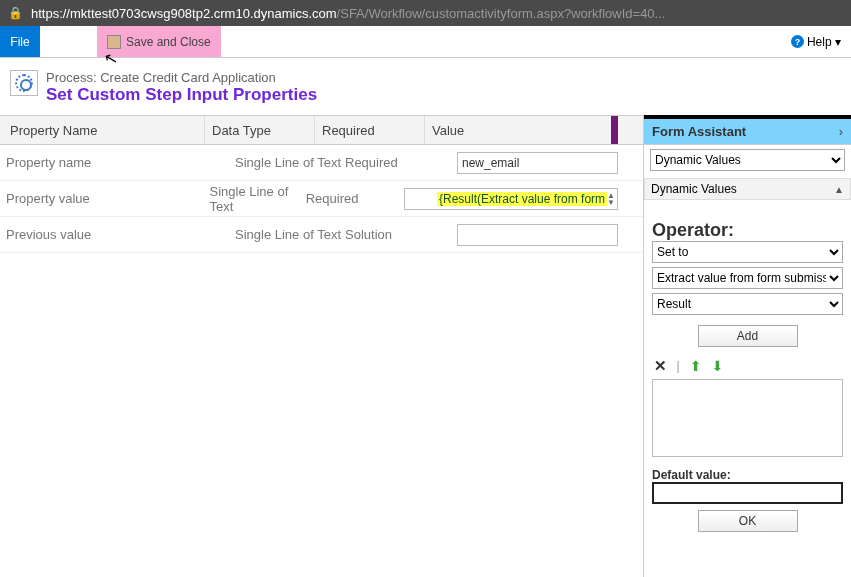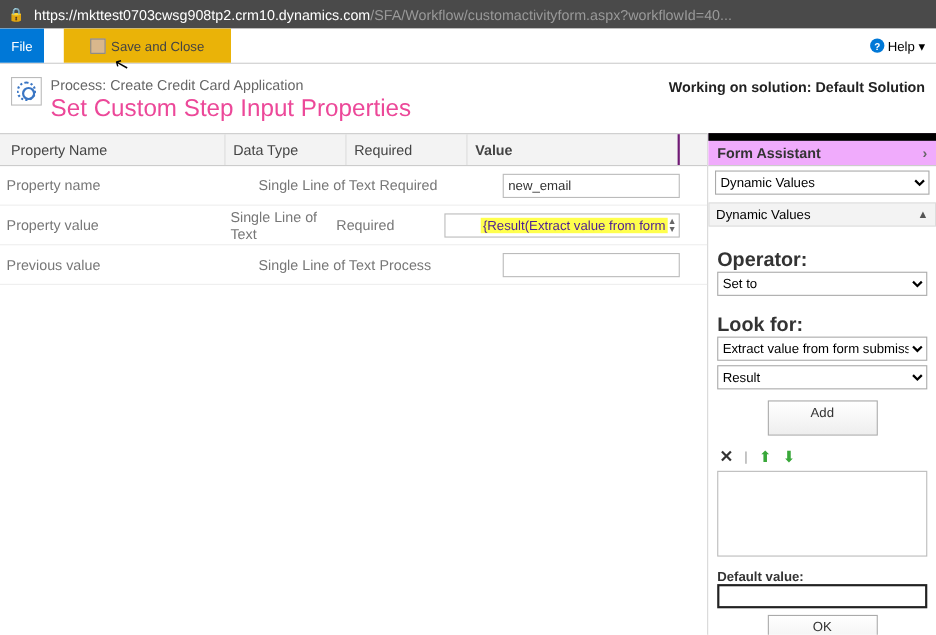--- a/index.html
+++ b/index.html
@@ -1,60 +1,60 @@
 <!DOCTYPE html>
 <html><head>
 <meta charset="utf-8">
 <style>
   * { box-sizing: border-box; margin: 0; padding: 0; }
   html, body { width: 851px; height: 577px; font-family: "Segoe UI", Arial, sans-serif; font-size: 13px; background: #fff; overflow: hidden; }
   .address-bar { height: 26px; background: #4a4a4a; color: #eee; display: flex; align-items: center; padding: 0 8px; font-size: 13px; }
   .lock { margin-right: 8px; color: #ccc; font-size: 12px; }
   .url-white { color: #fff; }
   .url-gray { color: #999; text-align: center; }
-  .toolbar { height: 32px; border-bottom: 1px solid #ccc; display: flex; align-items: stretch; background: #fff; }
+  .toolbar { height: 32px; border-bottom: 1px solid #ccc; display: flex; align-items: stretch; background: #fff; gap: 39px; }
   .file-btn { background: #0078d7; color: #fff; width: 40px; display: flex; align-items: center; justify-content: center; font-size: 12px; cursor: pointer; }
-  .save-btn { display: flex; align-items: center; padding: 0 24px; margin-left: 18px; color: #444; cursor: pointer; background: #eab308; font-size: 12px; }
+  .save-btn { display: flex; align-items: center; padding: 0 10px; margin-left: 18px; color: #444; cursor: pointer; background: #f9a8d4; font-size: 12px; }
   .save-icon { width: 14px; height: 14px; margin-right: 5px; background: #d9b78c; border: 1px solid #888; position: relative; }
   .help { margin-left: auto; display: flex; align-items: center; padding-right: 10px; font-size: 12px; cursor: pointer; }
   .help-icon { width: 13px; height: 13px; border-radius: 50%; background: #0078d7; color: #fff; font-size: 9px; display:flex; align-items:center; justify-content:center; margin-right: 3px; font-weight: bold;}
   .help-text { }
   .header { padding: 12px 10px 10px 10px; display: flex; }
   .header-icon { width: 28px; height: 26px; border: 1px solid #bbb; margin-right: 8px; display:flex; align-items:center; justify-content:center; }
   .gear-icon { width: 18px; height: 18px; border-radius: 50%; border: 2px dotted #3a76c4; position: relative; }
   .gear-icon::after { content:''; position:absolute; top:3px; left:3px; width:8px; height:8px; border-radius:50%; border: 2px solid #3a76c4; }
   .process-line { color: #666; font-size: 13px; }
-  .page-title { font-size: 22px; font-weight: 400; color: #ec4899; }
+  .page-title { font-size: 17px; font-weight: 700; color: #6d28d9; }
   .solution { margin-left: auto; font-weight: 600; font-size: 13px; color: #222; padding-top: 2px;}
   .content { display: flex; height: 480px; }
   .main { flex: 0 0 644px; border-right: 1px solid #ccc; overflow: hidden; }
   .side { flex: 1; background: #fff; }
   .thead { display: flex; background: #f3f3f3; border-top: 1px solid #ccc; border-bottom: 1px solid #ccc; height: 30px; align-items:center; color:#444; font-size:13px; }
   .col-name { width: 205px; padding-left: 10px; border-right: 1px solid #ddd; height:100%; display:flex; align-items:center;}
   .col-type { width: 110px; padding-left: 7px; border-right: 1px solid #ddd; height:100%; display:flex; align-items:center;}
   .col-req  { width: 110px; padding-left: 7px; border-right: 1px solid #ddd; height:100%; display:flex; align-items:center;}
-  .col-val  { flex:1; padding-left: 7px; border-right: 2px solid #701a75; height:100%; display:flex; align-items:center;font-weight:bold;}
+  .col-val  { flex:1; padding-left: 7px; border-right: 7px solid #701a75; height:100%; display:flex; align-items:center;}
   .col-last { width: 25px; }
   .trow { display:flex; height: 36px; align-items:center; border-bottom: 1px solid #eee; color: #777; font-size: 13px;}
   .c-name { width: 205px; padding-left: 6px; }
   .c-type { width: 110px; padding-left: 3px; margin-left: 27px; }
   .c-req  { width: 110px; padding-left: 3px; }
   .c-val  { flex: 1; padding-left: 5px; padding-right: 25px; }
   .val-input { width: 100%; height: 22px; border: 1px solid #bbb; padding: 0 4px; font-size: 12px; font-family: inherit; color: #333;}
   .val-token { width: 100%; height: 22px; border: 1px solid #bbb; padding: 0 2px 0 4px; font-size: 12px; background: #fff; display:flex; align-items:center; position:relative;}
-  .token { background: #ffff4d; color: #4c1d95; padding: 0 2px; white-space:nowrap; overflow:hidden;margin-left:28px;}
+  .token { background: #ffff4d; color: #14532d; padding: 0 2px; white-space:nowrap; overflow:hidden;margin-left:28px;}
   .spinner { margin-left:auto; display:flex; flex-direction:column; font-size:8px; line-height:7px; color:#666; cursor:pointer;}
-  .side-head { background: #f0abfc; border-top:7px solid #000000; border-bottom:1px solid #ccc; height:30px; display:flex; align-items:center; padding:0 8px; font-weight:600; color:#333; font-size:13px;}
+  .side-head { background: #7dd3fc; border-top:4px solid #000000; border-bottom:1px solid #ccc; height:30px; display:flex; align-items:center; padding:0 8px; font-weight:600; color:#333; font-size:13px;}
   .side-head .chev { margin-left:auto; color:#666; }
   .side-body { padding: 5px 8px; font-size: 12px; color:#333;}
   .sel { width: 100%; height: 22px; border: 1px solid #aaa; font-size: 12px; font-family:inherit; background:#fff; margin-bottom:4px;}
   .bold { font-weight: 700; font-size:18px; margin-top: 12px; }
   .section-row { display:flex; align-items:center; background:#f3f3f3; border:1px solid #ddd; padding:3px 6px; margin: 3px 0; font-size:12px;}
   .section-row .tri { margin-left:auto; color:#555; font-size:10px;}
-  .btn { display:block; width: 100px; height:32px; margin: 6px auto; border:1px solid #aaa; background: linear-gradient(#fff,#eee); text-align:center; line-height:20px; font-size:12px; cursor:pointer;}
+  .btn { display:block; width: 100px; height:22px; margin: 6px auto; border:1px solid #aaa; background: linear-gradient(#fff,#eee); text-align:center; line-height:20px; font-size:12px; cursor:pointer;}
   .arrow-row { display:flex; align-items:center; gap:10px; padding: 4px 2px; }
   .x-icon { font-size:15px; font-weight:bold; color:#333; cursor:pointer;}
   .vbar { color:#999; }
   .up-arr { color:#39a83a; font-size:14px; cursor:pointer;}
   .dn-arr { color:#39a83a; font-size:14px; cursor:pointer;}
   .ta { width:100%; height:78px; border:1px solid #bbb; resize:none; font-family:inherit; font-size:12px;}
   .dv-label { font-size:12px; font-weight:700; margin-top:8px; }
   .dv-input { width:100%; height:22px; border:2px solid #222; font-size:12px; padding:0 3px;}
   .cursor { position:absolute; top: 49px; left: 104px; font-size:16px; color:#000; pointer-events:none; z-index:100; transform: rotate(-15deg);}
 </style>
@@ -82,21 +82,20 @@
 <div class="cursor">↖</div>
 
 <div class="header">
   <div class="header-icon">
       <div class="gear-icon"></div>
     </div>
   <div>
     <div class="process-line">Process: Create Credit Card Application</div>
     <div class="page-title">Set Custom Step Input Properties</div>
   </div>
-  <div class="solution">Working on solution: Default Solution</div>
 </div>
 
 <div class="content">
   <div class="main">
     <div class="thead">
       <div class="col-name">Property Name</div>
       <div class="col-type">Data Type</div>
       <div class="col-req">Required</div>
       <div class="col-val">Value</div>
       <div class="col-last"></div>
@@ -122,21 +121,21 @@
               <span>▲</span>
               <span>▼</span>
             </div>
         </div>
       </div>
     </div>
 
     <div class="trow">
       <div class="c-name">Previous value</div>
       <div class="c-type">Single Line of Text</div>
-      <div class="c-req">Process</div>
+      <div class="c-req">Solution</div>
       <div class="c-val">
         <input class="val-input" value="" style="">
       </div>
     </div>
   </div>
 
   <div class="side">
     <div class="side-head">
       <span>Form Assistant</span>
       <span class="chev">›</span>
@@ -148,21 +147,20 @@
     </div>
     <div class="section-row">
       <span>Dynamic Values</span>
       <span class="tri">▲</span>
     </div>
     <div class="side-body">
       <div class="bold">Operator:</div>
       <select class="sel">
         <option>Set to</option>
       </select>
-      <div class="bold">Look for:</div>
       <select class="sel">
         <option>Extract value from form submission</option>
       </select>
       <select class="sel">
         <option>Result</option>
       </select>
       <div class="btn">Add</div>
       <div class="arrow-row">
         <span class="x-icon">✕</span>
         <span class="vbar">|</span>

